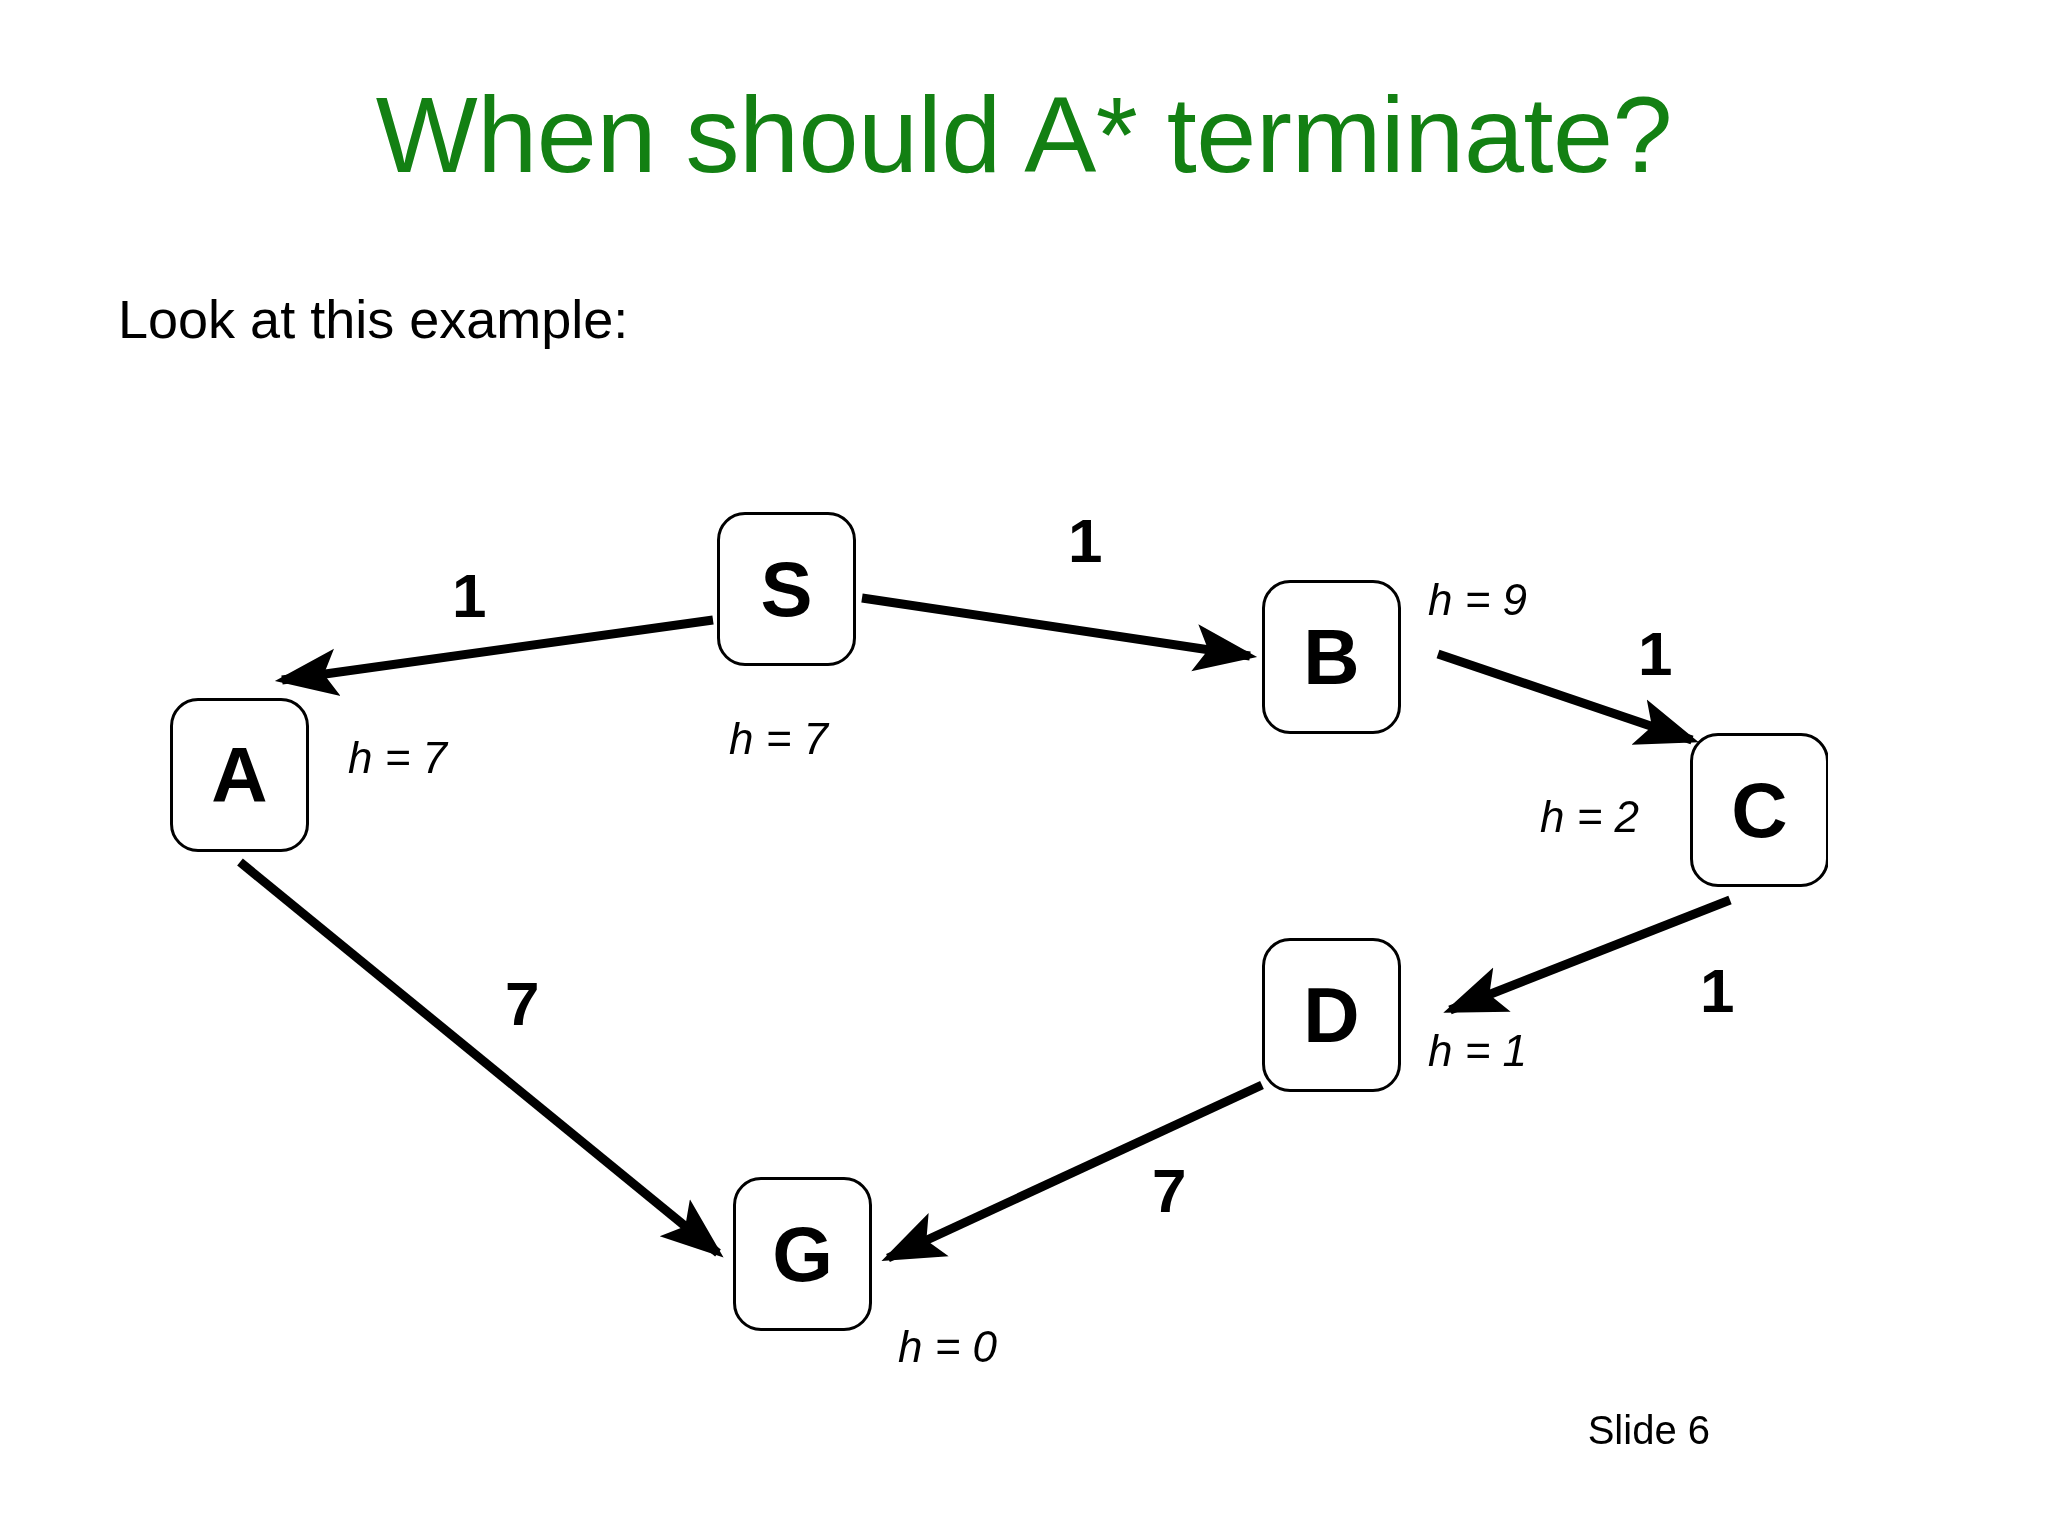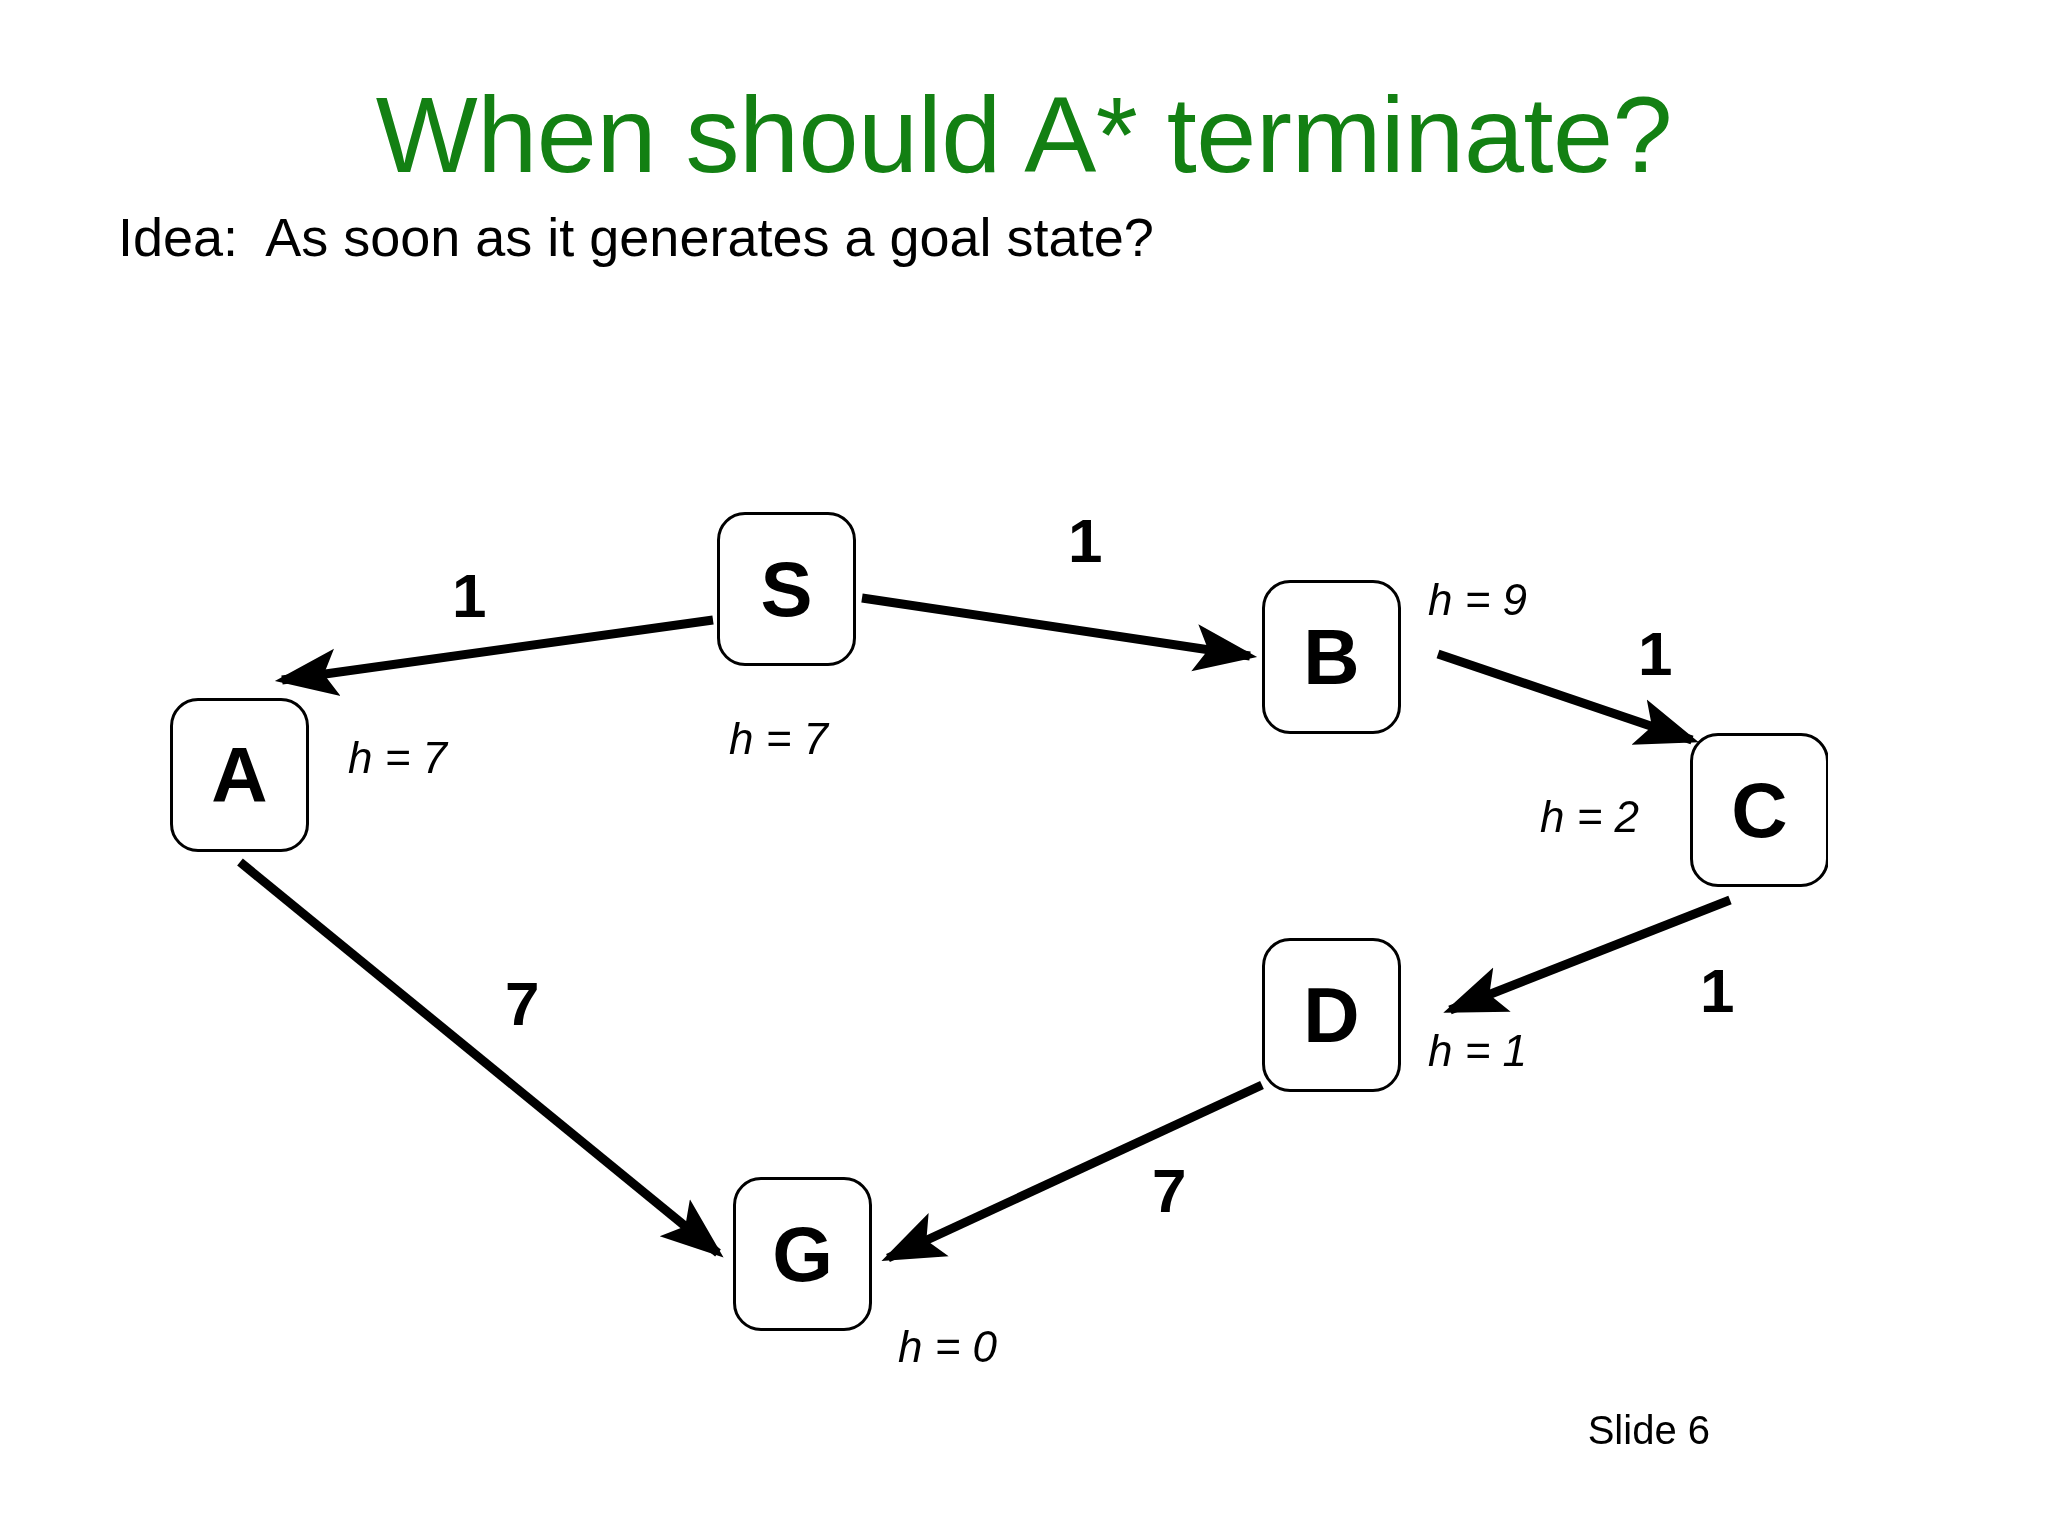--- a/index.html
+++ b/index.html
@@ -92,21 +92,21 @@
     white-space: nowrap;
   }
 </style>
 </head>
 <body>
 
 <div id="slide">
 
   <div id="title">When should A* terminate?</div>
 
-  <div class="body-line" id="idea-line">Idea:  As soon as it generates a goal state?</div>
+  <div class="body-line" id="example-line">Look at this example:</div>
 
   <div id="graph">
 
     <svg id="edge-layer" viewBox="0 0 2048 1536">
       <defs>
         <marker id="arrowhead" markerWidth="7" markerHeight="7" refX="6.2" refY="3" orient="auto" markerUnits="strokeWidth">
           <path d="M0,0.35 L7,3 L0,5.65 L1.5,3 Z" fill="#000000"></path>
         </marker>
       </defs>
 

